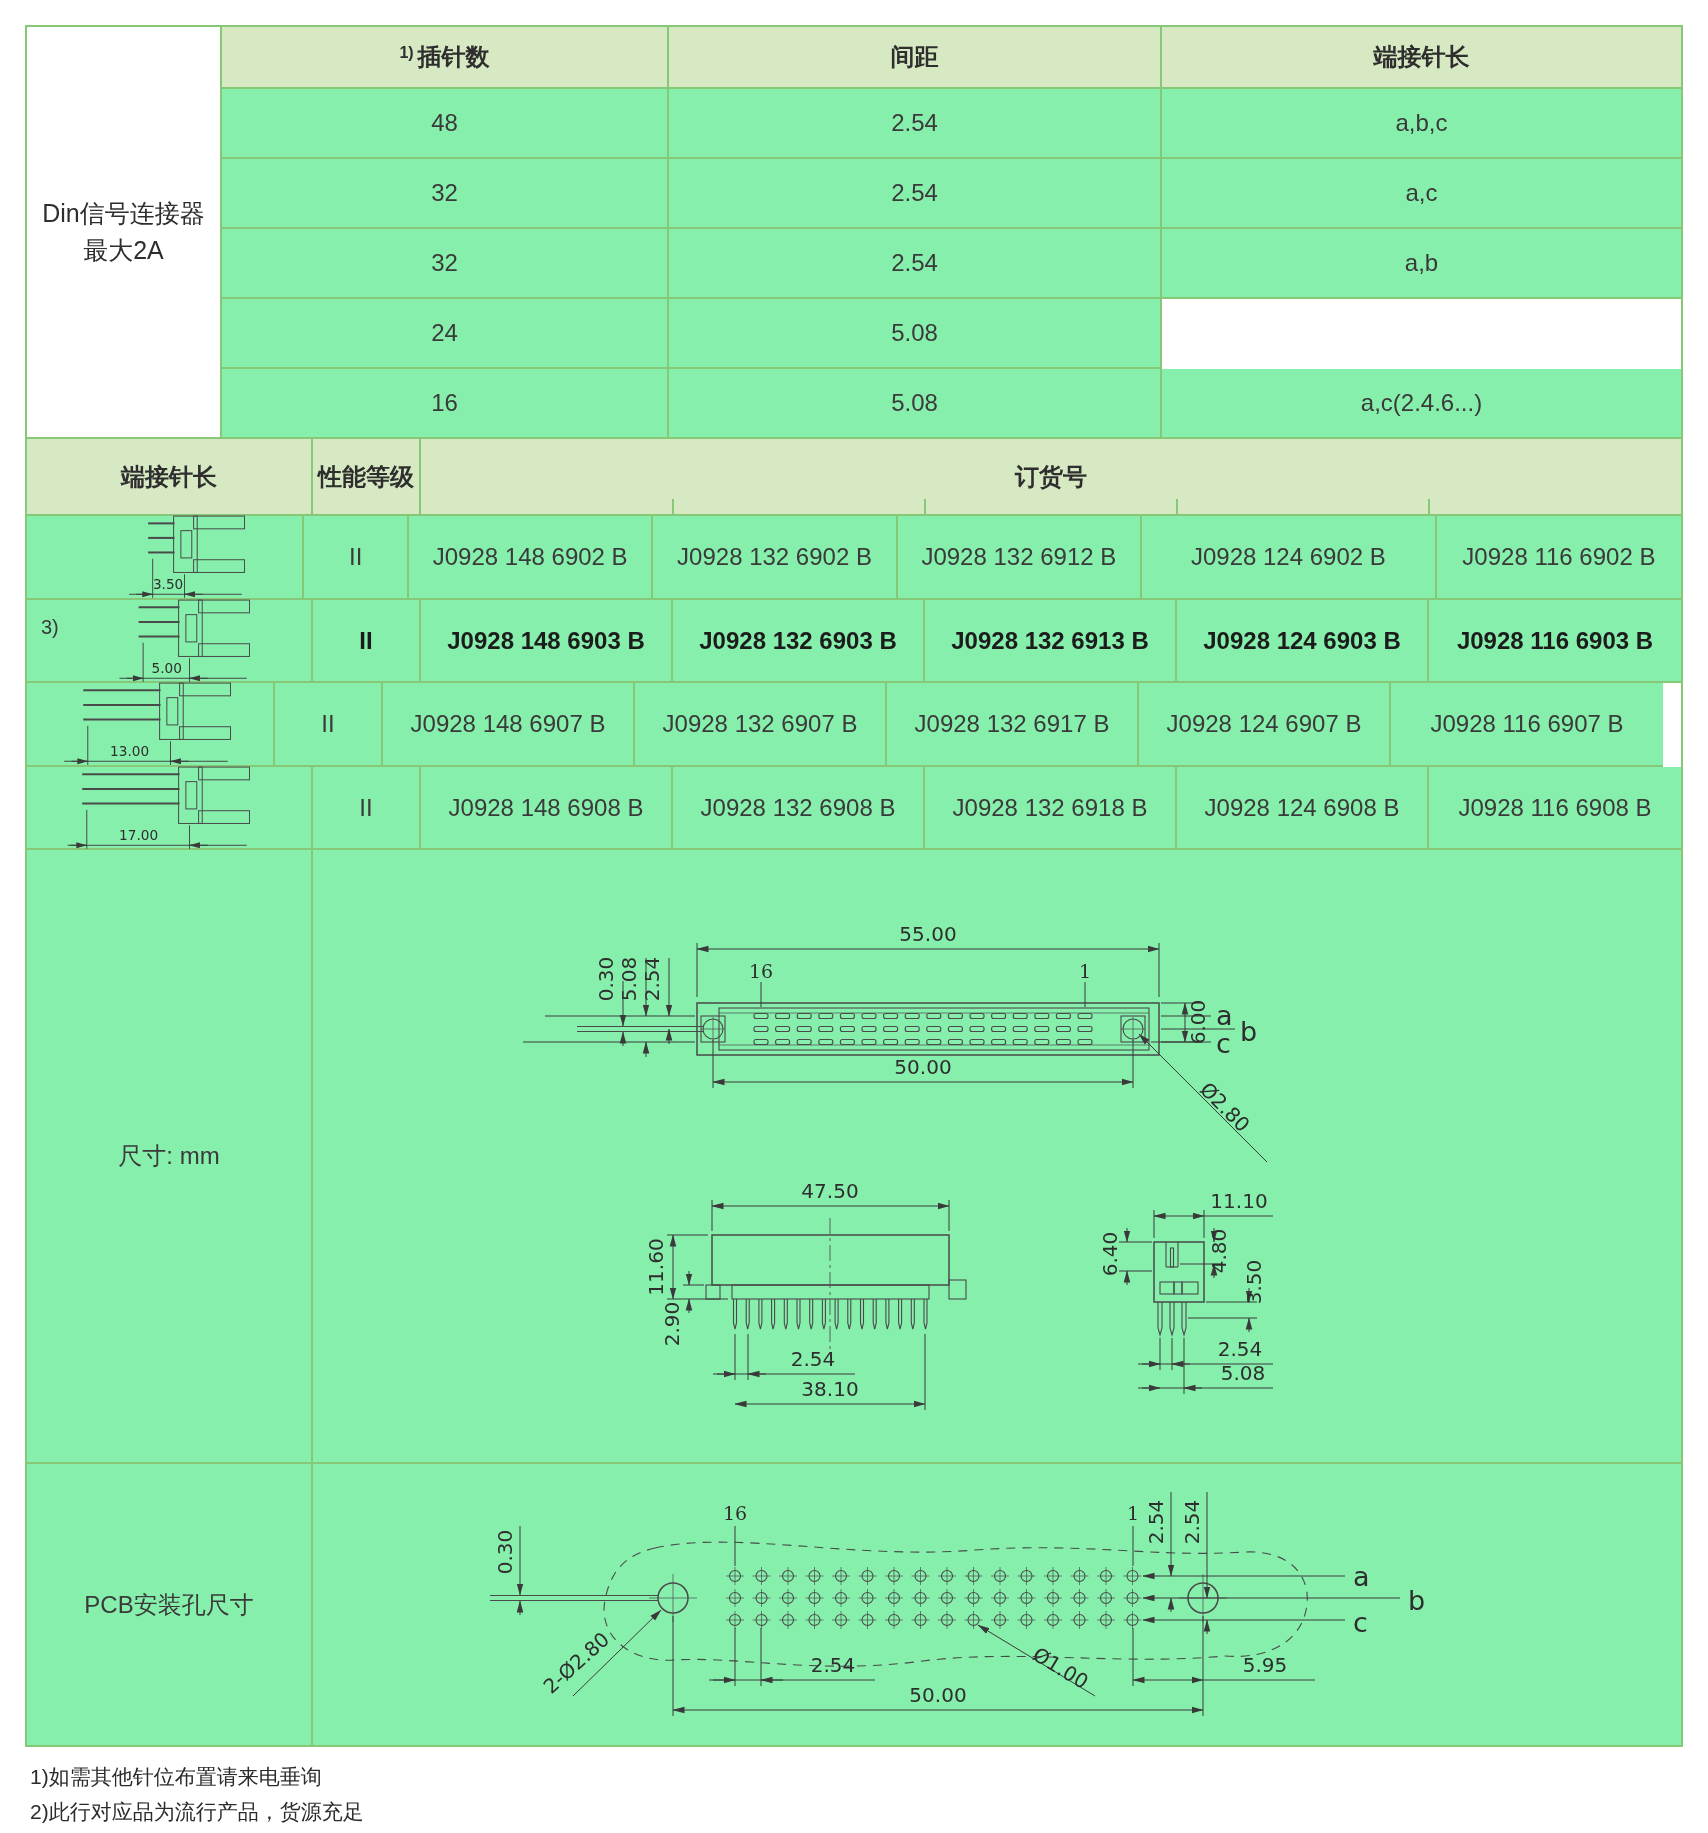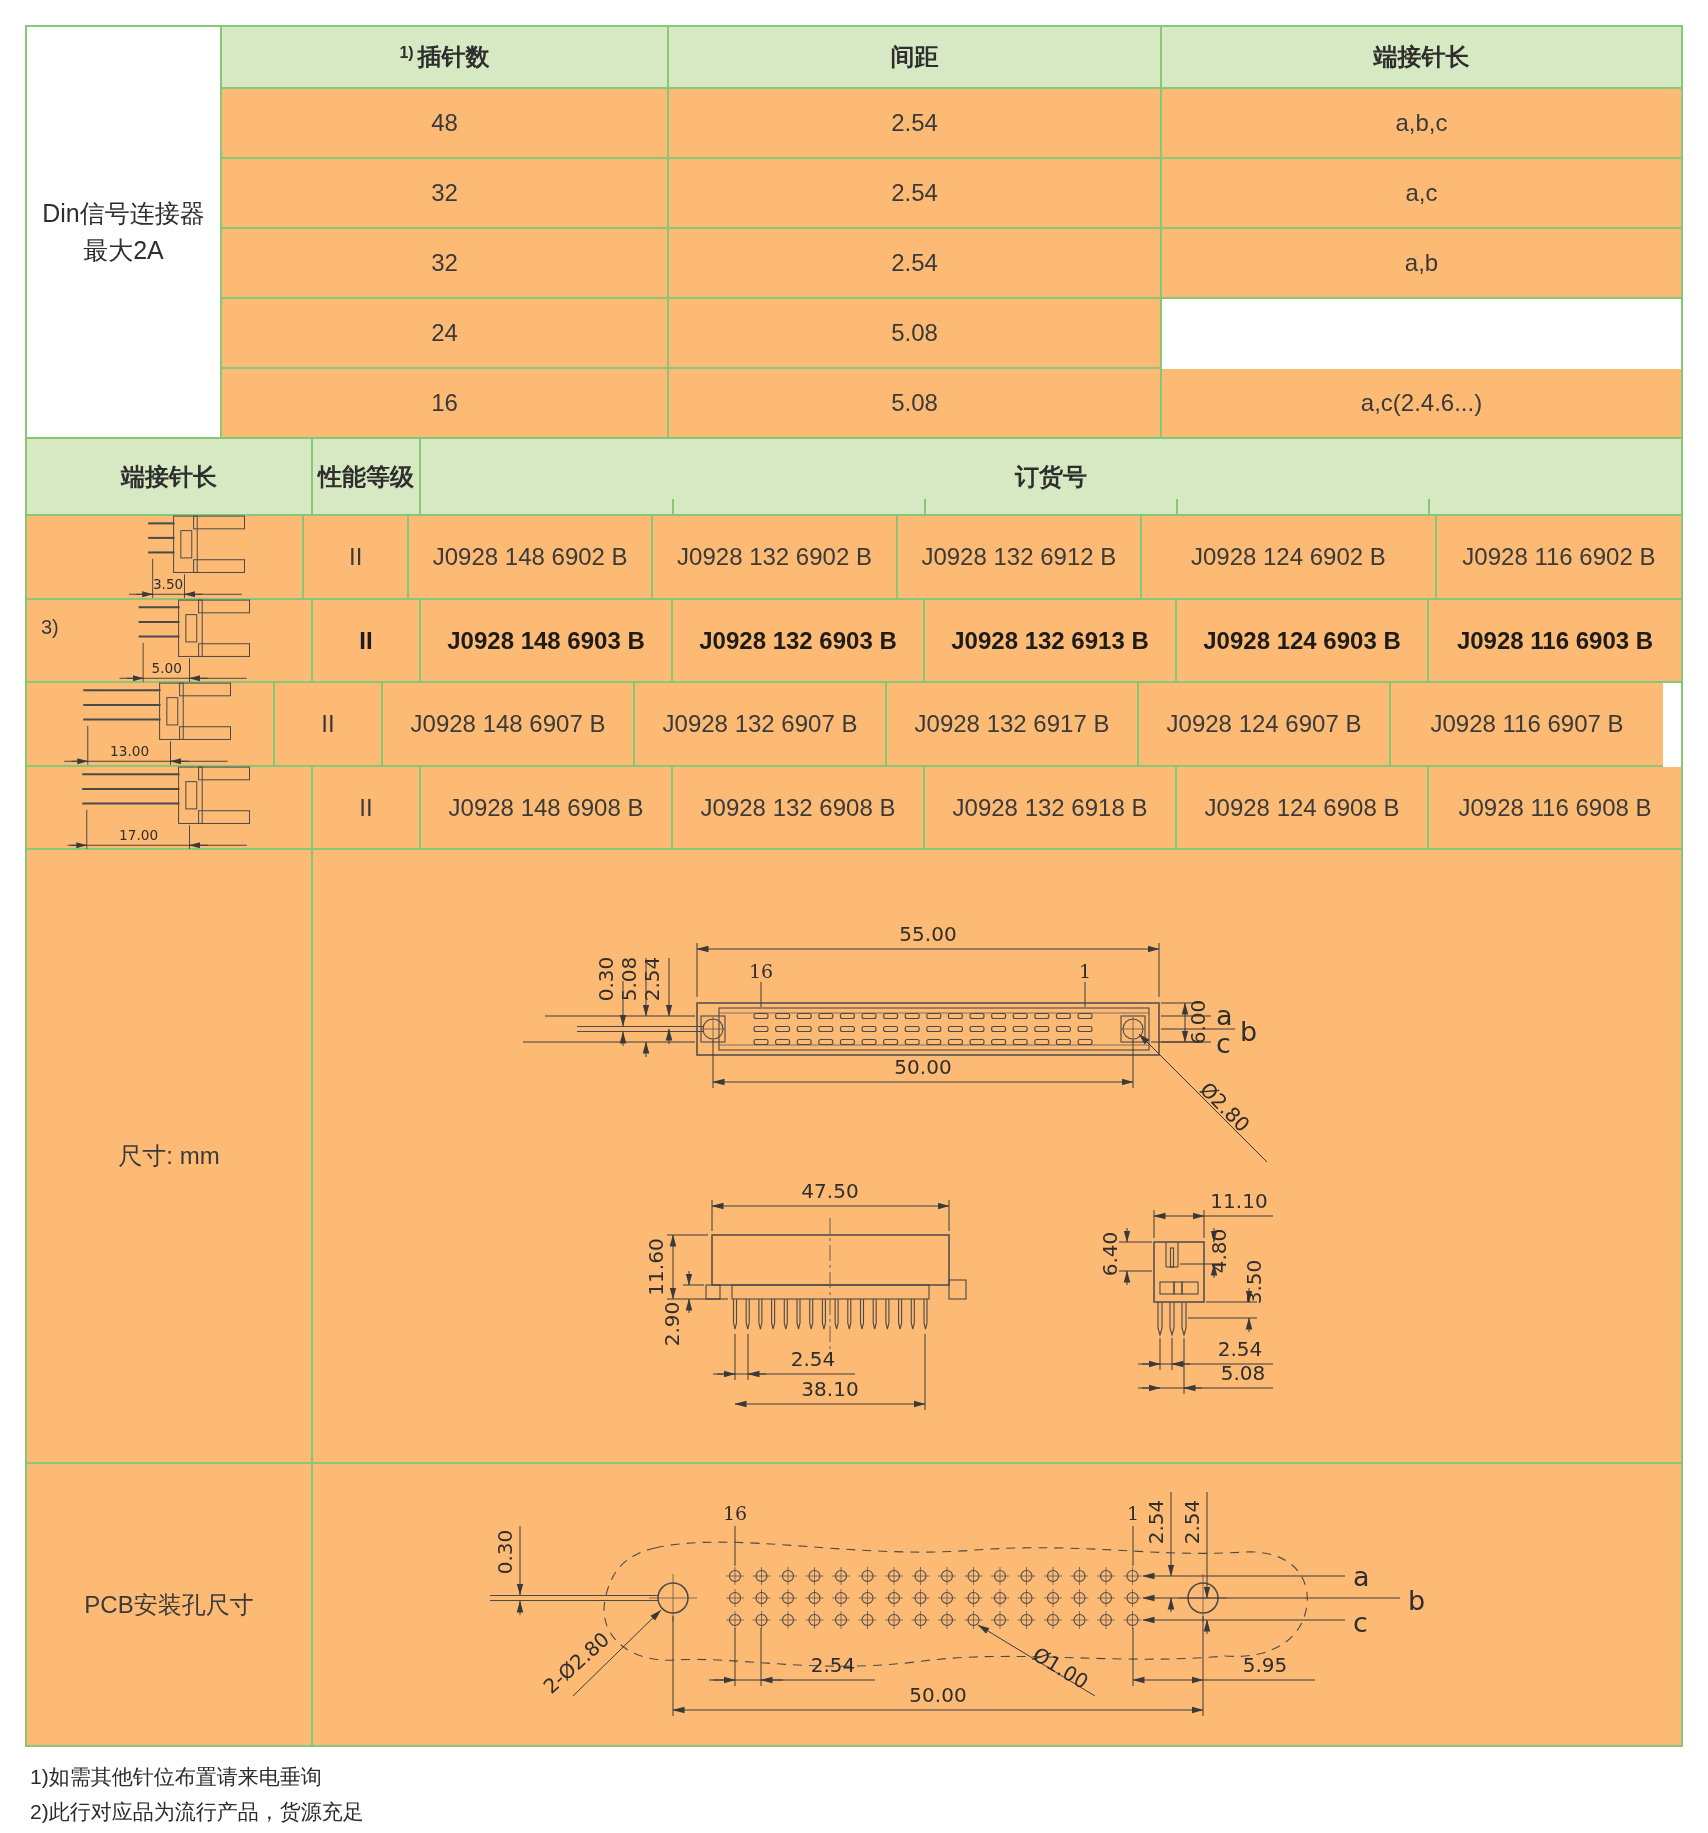--- a/index.html
+++ b/index.html
@@ -6,21 +6,21 @@
     --g:#87c778;          
     --hbg:#d6e9c2;        
     --ink:#333;
   }
   *{margin:0;padding:0;box-sizing:border-box}
   body{background:#fff;font-family:"Liberation Sans","DejaVu Sans",sans-serif;color:var(--ink)}
   .page{position:relative;width:1708px;height:1833px;background:#fff;overflow:hidden}
   .tbl{position:absolute;left:25px;top:25px;width:1658px;border:2px solid var(--g);background:#fff}
   .row{display:flex}
   .cell{border-right:2px solid var(--g);border-bottom:2px solid var(--g);
-        display:flex;align-items:center;justify-content:center;position:relative;background:#fdba74}
+        display:flex;align-items:center;justify-content:center;position:relative;background:#86efac}
   .cell.last{border-right:none}
   .hdr{background:var(--hbg);font-weight:bold;font-size:24px;color:#2e2e2e}
   .val{font-size:24px;color:#3a3a3a}
   .s1{display:flex}
   .s1-label{width:195px;height:412px;border-right:2px solid var(--g);border-bottom:2px solid var(--g);
             display:flex;flex-direction:column;align-items:center;justify-content:center;background:#fff}
   .s1-label div{font-size:25px;font-weight:normal;color:#2e2e2e;line-height:1.5}
   .s1-right{width:1459px;display:flex;flex-direction:column}
   .h62{height:62px}.h70{height:70px}.h77{height:77px}
   .r84{height:84px}.r83{height:83px}

